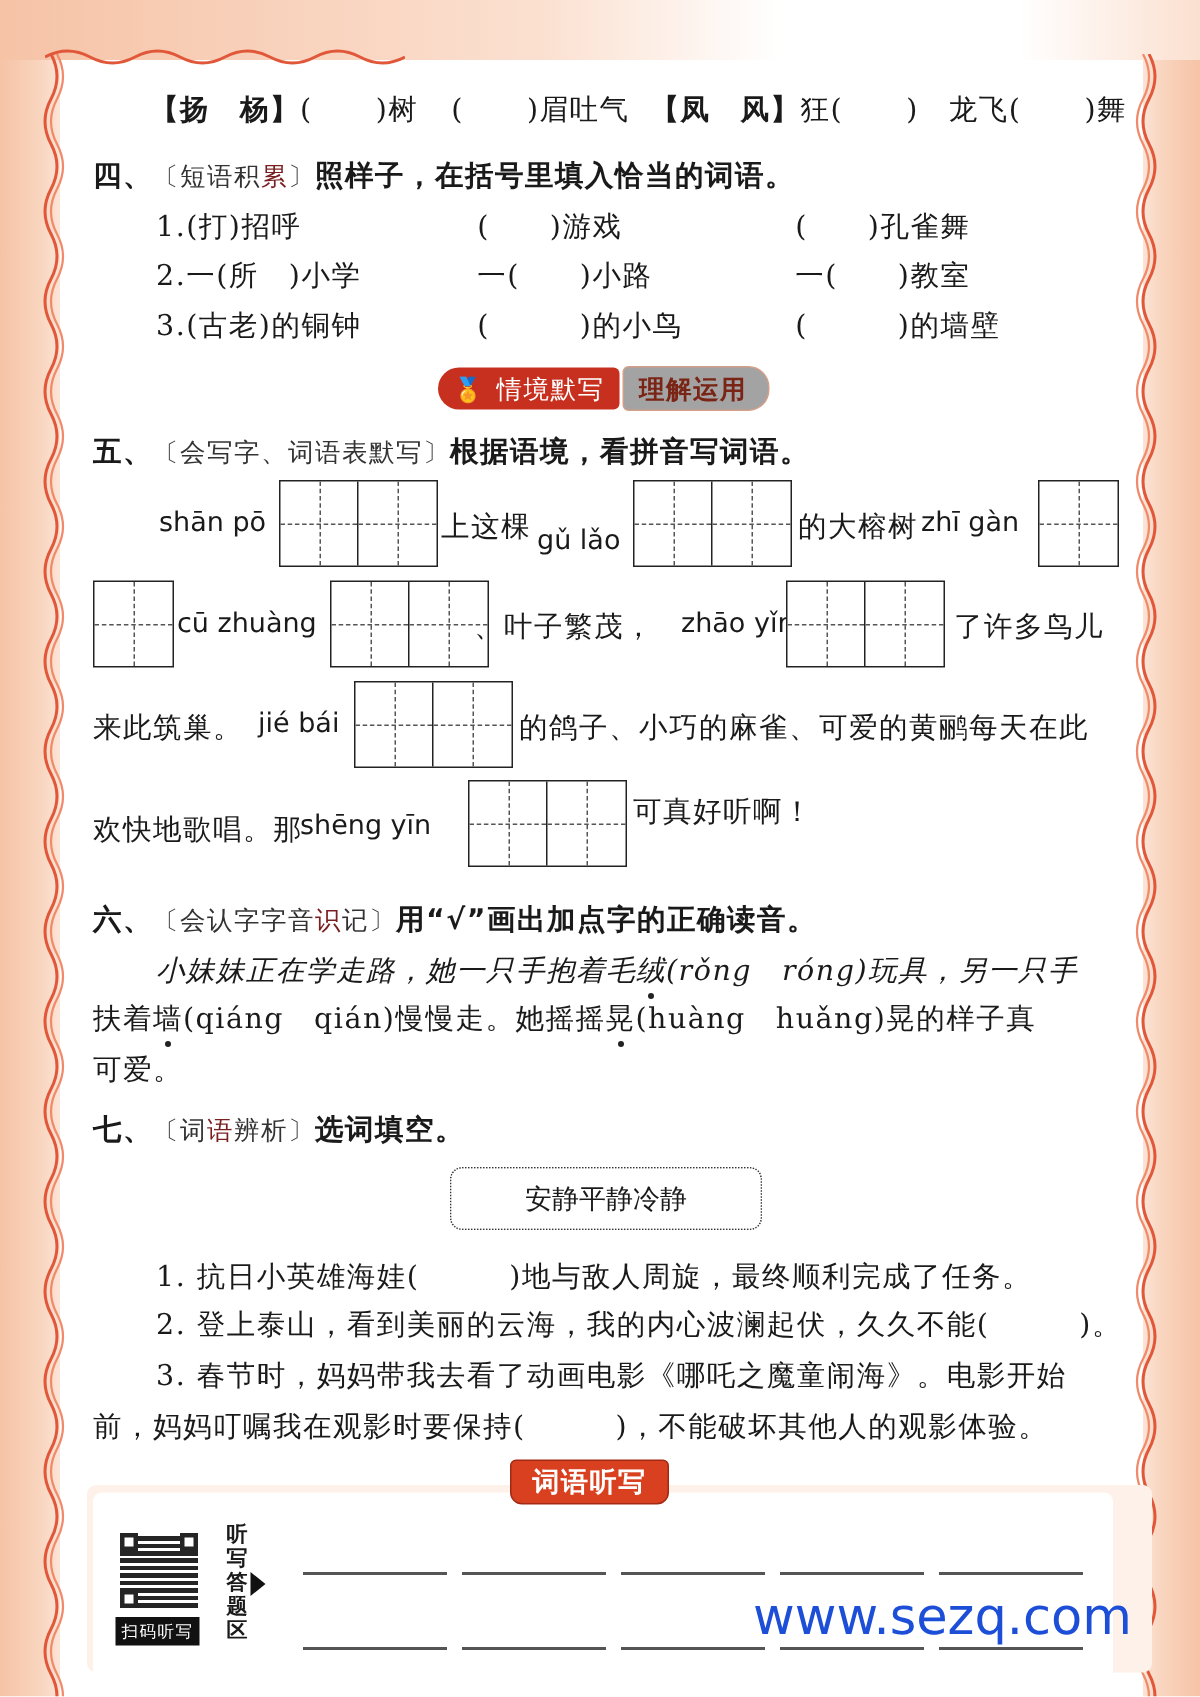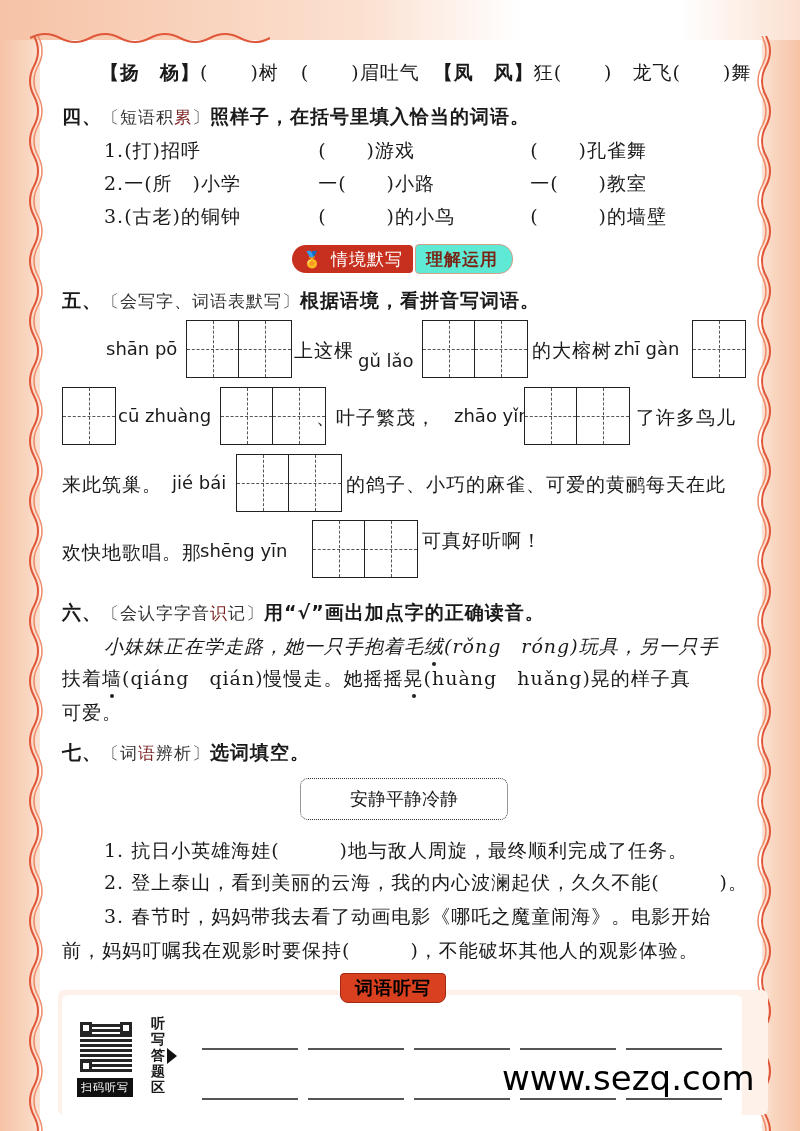--- a/index.html
+++ b/index.html
@@ -53,41 +53,41 @@
   }
   
   .banner { position:absolute; left:292px; top:244px; height:30px; display:flex; align-items:center; }
   .banner-left {
     background:#c7301f; color:#fff; height:28px; border-radius:14px 4px 4px 14px;
     display:flex; align-items:center; padding:0 10px 0 10px;
     font-family:"DejaVu Sans","Liberation Sans",sans-serif; font-size:17px; letter-spacing:1px;
   }
   .banner-left .medal { font-size:16px; margin-right:8px; }
   .banner-right {
-    background:#5eead4; color:#7a2416; height:28px; border-radius:4px 14px 14px 4px;
+    background:#a3a3a3; color:#7a2416; height:28px; border-radius:4px 14px 14px 4px;
     display:flex; align-items:center; padding:0 14px 0 10px; margin-left:2px;
     border:1.5px solid #d49f88;
     font-family:"DejaVu Sans","Liberation Sans",sans-serif; font-size:17px; font-weight:bold; letter-spacing:1px;
   }
   .wordbox {
     position:absolute; left:300px; top:778px; width:206px; height:40px;
     border:1.5px dotted #333; border-radius:8px; display:flex; align-items:center; justify-content:center;
     font-size:18px;
   }
   
   .dict-panel {
     position:absolute; left:58px; top:990px; width:710px; height:125px;
     background:#fdf1ea; border-radius:6px;
   }
   .dict-inner {
     position:absolute; left:62px; top:995px; width:680px; height:130px; background:#ffffff; border-radius:6px;
   }
   .dict-title {
     position:absolute; left:340px; top:973px; height:28px; padding:0 14px;
-    background:#d8401f; color:#000000; border-radius:4px 4px 8px 8px;
+    background:#d8401f; color:#ffffff; border-radius:4px 4px 8px 8px;
     font-family:"DejaVu Sans","Liberation Sans",sans-serif; font-weight:bold; font-size:18px; letter-spacing:1px;
     display:flex; align-items:center; border:1.5px solid #a22a14;
   }
   .qr {
     position:absolute; left:80px; top:1022px; width:52px; height:50px;
     background:
       repeating-linear-gradient(0deg,#000 0 3px,#fff 3px 5px),
       #fff;
     opacity:0.85;
   }
@@ -101,21 +101,21 @@
     font-family:"DejaVu Sans","Liberation Sans",sans-serif; font-weight:bold; font-size:14px; line-height:16px;
     text-align:center;
   }
   .arrow {
     position:absolute; left:167px; top:1048px; width:0; height:0;
     border-top:8px solid transparent; border-bottom:8px solid transparent; border-left:10px solid #111;
   }
   .line { position:absolute; height:0; border-top:2px solid #555; width:96px; }
   .watermark {
     position:absolute; left:502px; top:1058px; font-family:"DejaVu Sans","Liberation Sans",sans-serif;
-    font-size:34px; color:#000000; letter-spacing:0;
+    font-size:34px; color:#1d4ed8; letter-spacing:0;
   }
 </style>
 </head>
 <body>
 
 <div class="frame-left"></div>
 <div class="frame-right"></div>
 <div class="frame-top"></div>
 <div class="paper"></div>
 

